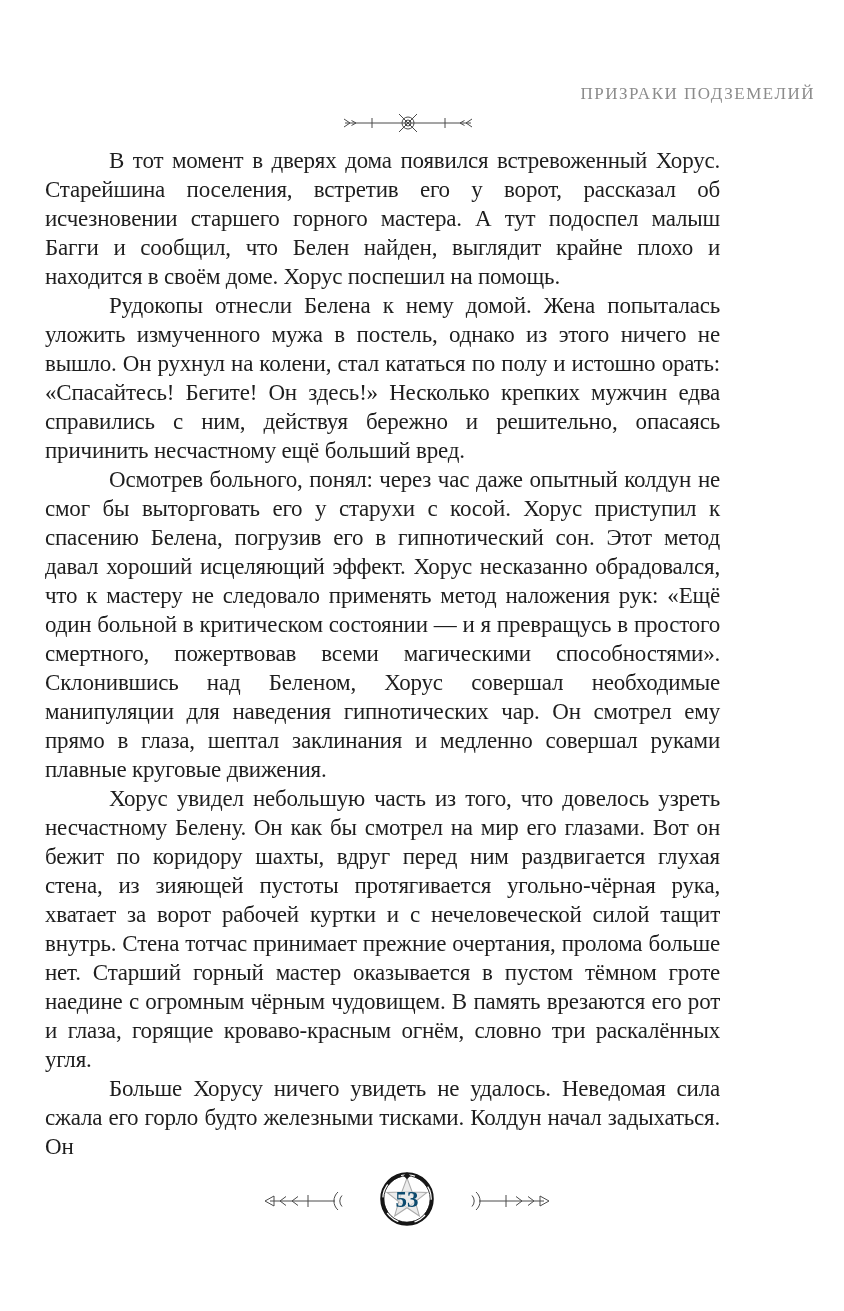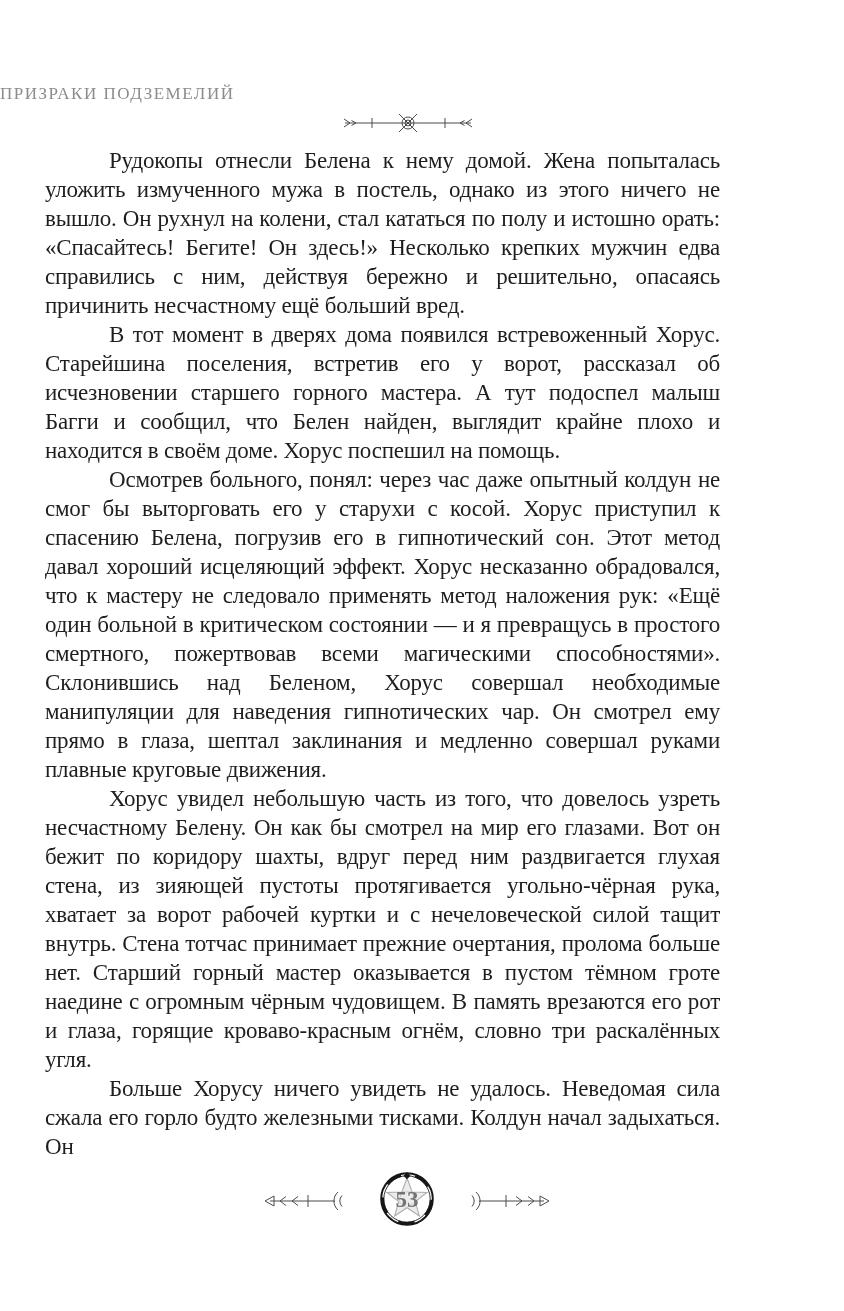--- a/index.html
+++ b/index.html
@@ -13,21 +13,21 @@
     height: 1311px;
     background: #ffffff;
     overflow: hidden;
     font-family: "Liberation Serif", "DejaVu Serif", serif;
   }
   .running-head {
     position: absolute;
     top: 85px;
     left: 0;
     width: 815px;             
-    text-align: left;
+    text-align: right;
     font-size: 17px;
     line-height: 18px;
     letter-spacing: 1.5px;
     color: #8c8c8c;
   }
   .header-divider {
     position: absolute;
     top: 110px;
     left: 342px;
   }
@@ -75,21 +75,21 @@
     position: absolute;
     top: 0;
     left: 0;
     width: 56px;
     height: 56px;
     display: flex;
     align-items: center;
     justify-content: center;
     font-size: 23px;
     font-weight: 600;
-    color: #737373;
+    color: #0c4a6e;
     padding-top: 2px;
     box-sizing: border-box;
   }
 </style>
 </head>
 <body>
 
 <div class="page">
 
   <div class="running-head">ПРИЗРАКИ ПОДЗЕМЕЛИЙ</div>
@@ -104,22 +104,22 @@
       <line x1="30" y1="8" x2="30" y2="18"></line>
       <line x1="103" y1="8" x2="103" y2="18"></line>
       <line x1="57" y1="4" x2="75" y2="22"></line>
       <line x1="57" y1="22" x2="75" y2="4"></line>
       <circle cx="66" cy="13" r="6"></circle>
       <circle cx="66" cy="13" r="3"></circle>
     </g>
   </svg>
 
   <main class="body-text">
+      <p>В тот момент в дверях дома появился встревоженный Хорус. Старейшина поселения, встретив его у ворот, рассказал об исчезновении старшего горного мастера. А тут подоспел малыш Багги и сообщил, что Белен найден, выглядит крайне плохо и находится в своём доме. Хорус поспешил на помощь.</p>
       <p>Рудокопы отнесли Белена к нему домой. Жена попыталась уложить измученного мужа в постель, однако из этого ничего не вышло. Он рухнул на колени, стал кататься по полу и истошно орать: «Спасайтесь! Бегите! Он здесь!» Несколько крепких мужчин едва справились с ним, действуя бережно и решительно, опасаясь причинить несчастному ещё больший вред.</p>
-      <p>В тот момент в дверях дома появился встревоженный Хорус. Старейшина поселения, встретив его у ворот, рассказал об исчезновении старшего горного мастера. А тут подоспел малыш Багги и сообщил, что Белен найден, выглядит крайне плохо и находится в своём доме. Хорус поспешил на помощь.</p>
       <p>Осмотрев больного, понял: через час даже опытный колдун не смог бы выторговать его у старухи с косой. Хорус приступил к спасению Белена, погрузив его в гипнотический сон. Этот метод давал хороший исцеляющий эффект. Хорус несказанно обрадовался, что к мастеру не следовало применять метод наложения рук: «Ещё один больной в критическом состоянии — и я превращусь в простого смертного, пожертвовав всеми магическими способностями». Склонившись над Беленом, Хорус совершал необходимые манипуляции для наведения гипнотических чар. Он смотрел ему прямо в глаза, шептал заклинания и медленно совершал руками плавные круговые движения.</p>
       <p>Хорус увидел небольшую часть из того, что довелось узреть несчастному Белену. Он как бы смотрел на мир его глазами. Вот он бежит по коридору шахты, вдруг перед ним раздвигается глухая стена, из зияющей пустоты протягивается угольно-чёрная рука, хватает за ворот рабочей куртки и с нечеловеческой силой тащит внутрь. Стена тотчас принимает прежние очертания, пролома больше нет. Старший горный мастер оказывается в пустом тёмном гроте наедине с огромным чёрным чудовищем. В память врезаются его рот и глаза, горящие кроваво-красным огнём, словно три раскалённых угля.</p>
       <p>Больше Хорусу ничего увидеть не удалось. Неведомая сила сжала его горло будто железными тисками. Колдун начал задыхаться. Он</p>
     </main>
 
   <svg class="footer-ornament-left" viewBox="0 0 82 30" width="82" height="30">
     <g stroke="#4a4a4a" fill="none" stroke-width="1">
       <line x1="8" y1="15" x2="73" y2="15"></line>
       <path d="M12,10 L3,15 L12,20 Z"></path>
       <polyline points="24,10.5 18,15 24,19.5"></polyline>

